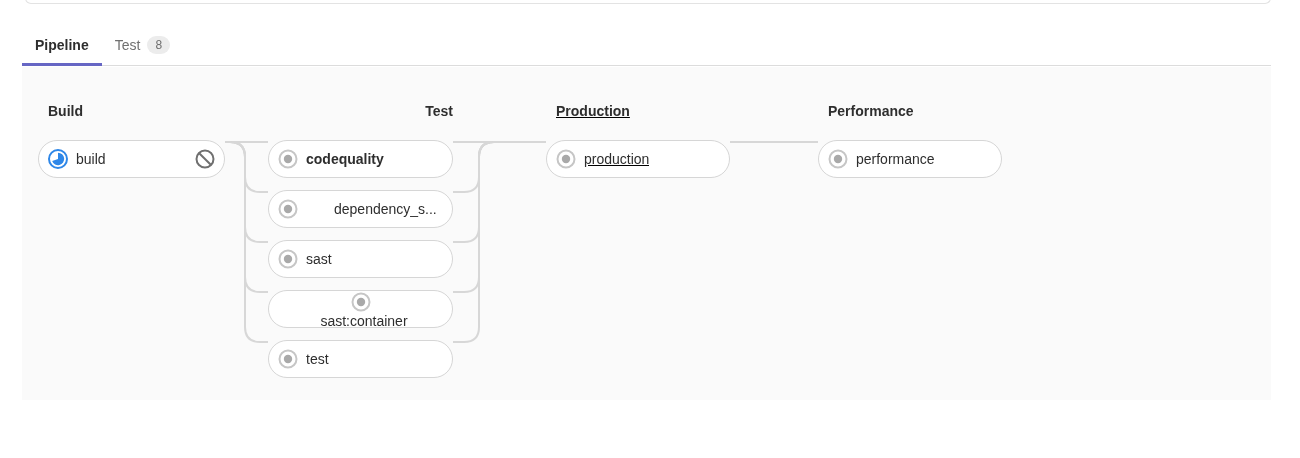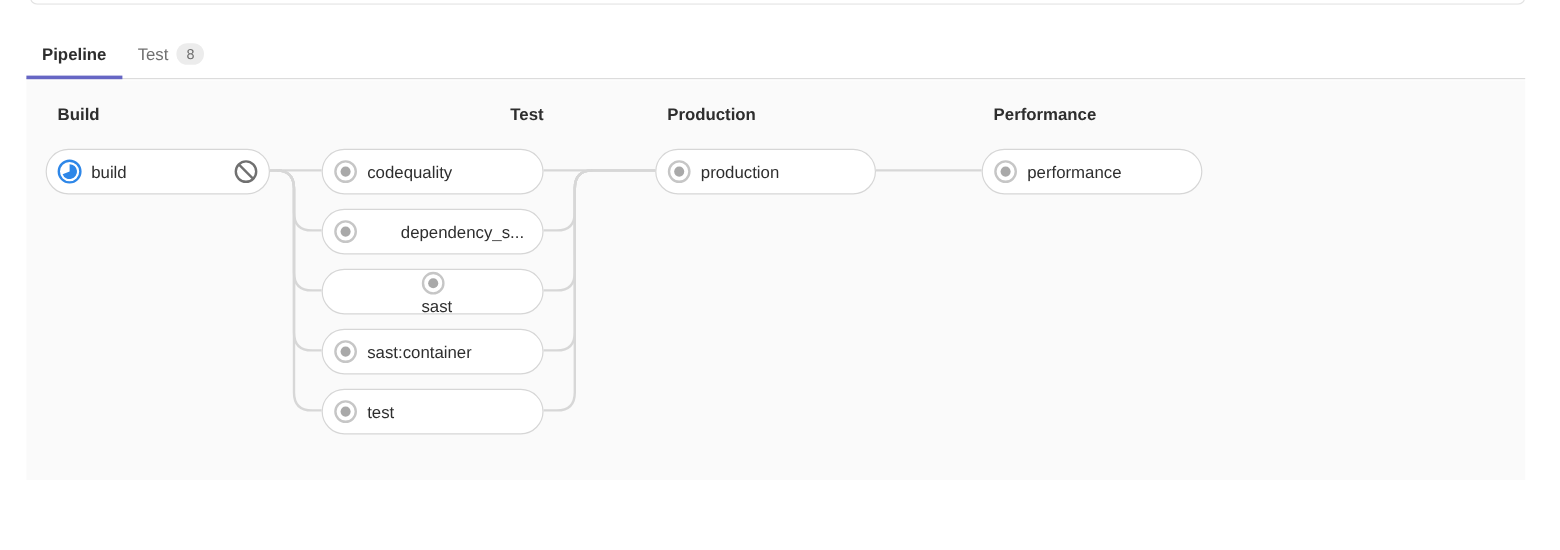--- a/index.html
+++ b/index.html
@@ -21,21 +21,21 @@
                        background:var(--accent,#6666c4); }
   .badge { background:#ececec; color:#6e6e6e; font-size:12px; font-weight:400;
            padding:3px 8px; border-radius:10px; line-height:1; }
 
   
   .graph { position:absolute; top:67px; left:22px; width:1249px; height:333px;
            background:var(--graph-bg,#fafafa); }
   .connectors { position:absolute; left:0; top:0; pointer-events:none; }
   .connectors path { fill:none; stroke:var(--connector,#d7d7d7); stroke-width:2; }
 
-  .stage { position:absolute; top:19px; }
+  .stage { position:absolute; top:35px; }
   .stage-title { font-size:14px; font-weight:700; color:#2e2e2e; height:19px; line-height:19px;
                  margin:0 0 19px 10px; white-space:nowrap; }
   .job { height:38px; background:#fff; border:1px solid #d6d6d6; border-radius:19px;
          display:flex; align-items:center; padding:0 8px; margin-bottom:12px;
          font-size:14px; color:#2e2e2e; cursor:pointer; overflow:hidden; }
   .job-label { margin-left:7px; white-space:nowrap; overflow:hidden; text-overflow:ellipsis; }
   .status-icon { flex:0 0 22px; width:22px; height:22px; display:block; }
   .icon-created circle.ring { stroke:var(--created-ring,#c6c6c6); }
   .icon-created circle.dot  { fill:var(--created-dot,#a9a9a9); }
   .icon-running circle { stroke:var(--running,#2e87e8); }
@@ -87,57 +87,57 @@
             <button class="cancel-btn">
               <svg class="status-icon icon-cancel" viewBox="0 0 22 22">
                 <circle cx="11" cy="11" r="8.5" fill="none" stroke-width="2"></circle>
                 <line x1="5.2" y1="5.2" x2="16.8" y2="16.8" stroke-width="2"></line>
               </svg>
             </button>
           </div>
         </div>
         <div class="stage" style="left: 246px; text-align: right;">
           <div class="stage-title">Test</div>
-          <div class="job" style="width: 185px;">
+          <div class="job" style="width: 185px; font-weight: bold;">
             <svg class="status-icon icon-created" viewBox="0 0 22 22">
               <circle class="ring" cx="11" cy="11" r="8.5" fill="none" stroke-width="2"></circle>
               <circle class="dot" cx="11" cy="11" r="4.2"></circle>
             </svg>
             <span class="job-label">codequality</span>
           </div>
           <div class="job" style="width: 185px; gap: 28px;">
             <svg class="status-icon icon-created" viewBox="0 0 22 22">
               <circle class="ring" cx="11" cy="11" r="8.5" fill="none" stroke-width="2"></circle>
               <circle class="dot" cx="11" cy="11" r="4.2"></circle>
             </svg>
             <span class="job-label">dependency_s...</span>
           </div>
-          <div class="job" style="width: 185px; flex-direction: column;">
+          <div class="job" style="width: 185px;">
             <svg class="status-icon icon-created" viewBox="0 0 22 22">
               <circle class="ring" cx="11" cy="11" r="8.5" fill="none" stroke-width="2"></circle>
               <circle class="dot" cx="11" cy="11" r="4.2"></circle>
             </svg>
             <span class="job-label">sast</span>
           </div>
-          <div class="job" style="width: 185px;">
+          <div class="job" style="width: 185px; flex-direction: column;">
             <svg class="status-icon icon-created" viewBox="0 0 22 22">
               <circle class="ring" cx="11" cy="11" r="8.5" fill="none" stroke-width="2"></circle>
               <circle class="dot" cx="11" cy="11" r="4.2"></circle>
             </svg>
             <span class="job-label">sast:container</span>
           </div>
           <div class="job" style="width: 185px;">
             <svg class="status-icon icon-created" viewBox="0 0 22 22">
               <circle class="ring" cx="11" cy="11" r="8.5" fill="none" stroke-width="2"></circle>
               <circle class="dot" cx="11" cy="11" r="4.2"></circle>
             </svg>
             <span class="job-label">test</span>
           </div>
         </div>
-        <div class="stage" style="left: 524px;">
+        <div class="stage" style="left: 524px; text-decoration: underline;">
           <div class="stage-title">Production</div>
           <div class="job" style="width: 184px;">
             <svg class="status-icon icon-created" viewBox="0 0 22 22">
               <circle class="ring" cx="11" cy="11" r="8.5" fill="none" stroke-width="2"></circle>
               <circle class="dot" cx="11" cy="11" r="4.2"></circle>
             </svg>
             <span class="job-label">production</span>
           </div>
         </div>
         <div class="stage" style="left: 796px;">

